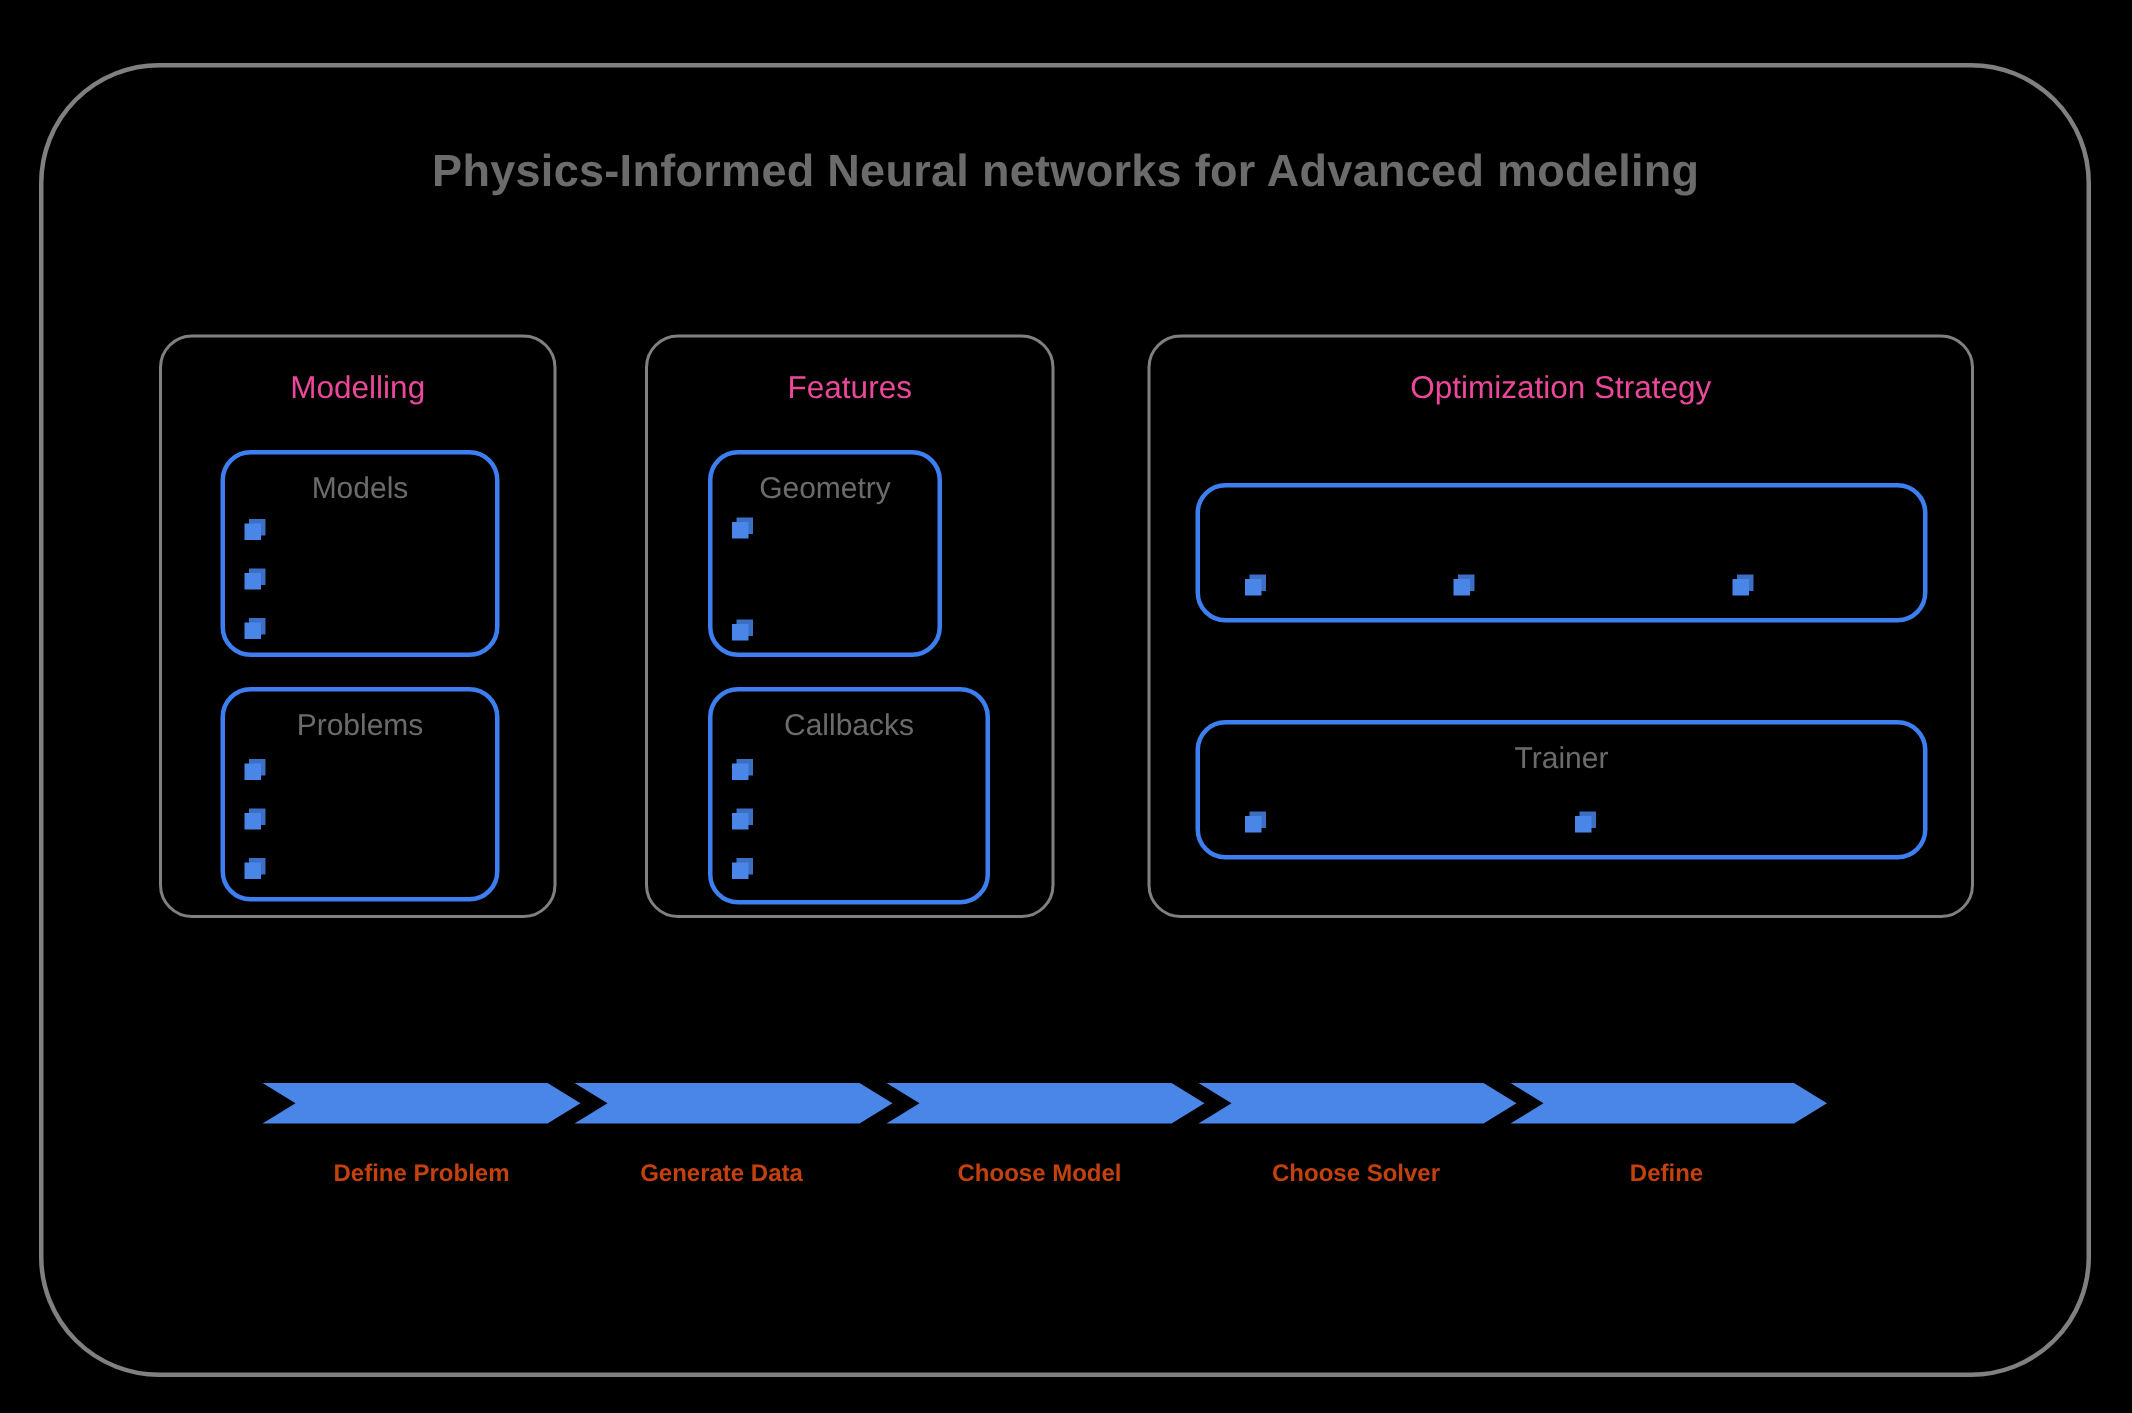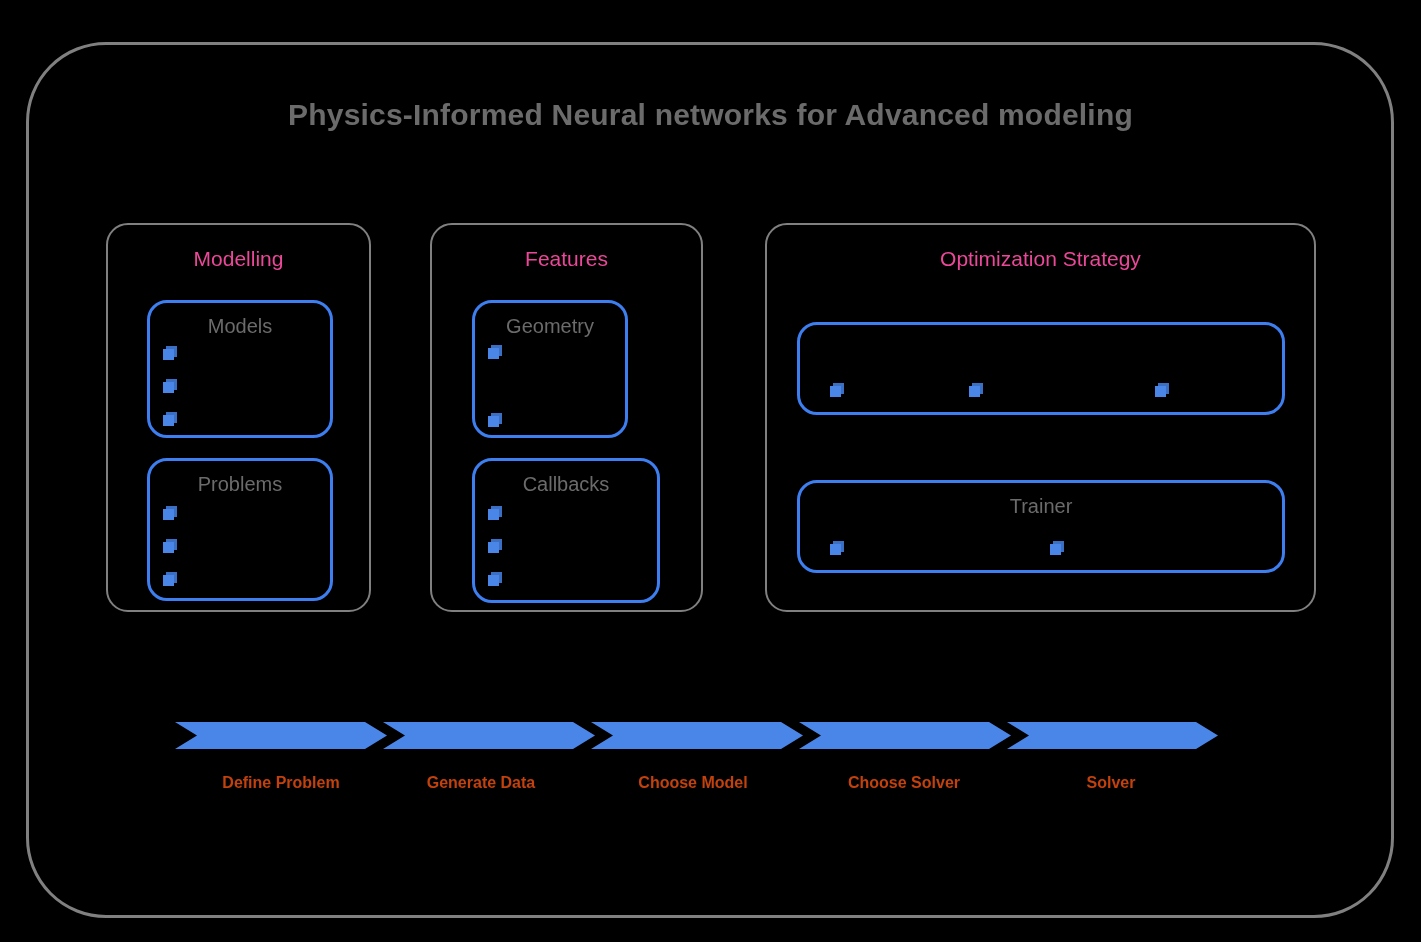--- a/index.html
+++ b/index.html
@@ -273,13 +273,13 @@
   </g>
   <g>
     <polygon points="1007,722 1196,722 1218,735.5 1196,749 1007,749 1029,735.5" fill="#4a86e8"></polygon>
   </g>
 </svg>
 
 <div class="step-label" style="left:281px;">Define Problem</div>
 <div class="step-label" style="left:481px;">Generate Data</div>
 <div class="step-label" style="left:693px;">Choose Model</div>
 <div class="step-label" style="left:904px;">Choose Solver</div>
-<div class="step-label" style="left:1111px;">Solver</div>
+<div class="step-label" style="left:1111px;">Define</div>
 
 </body></html>

